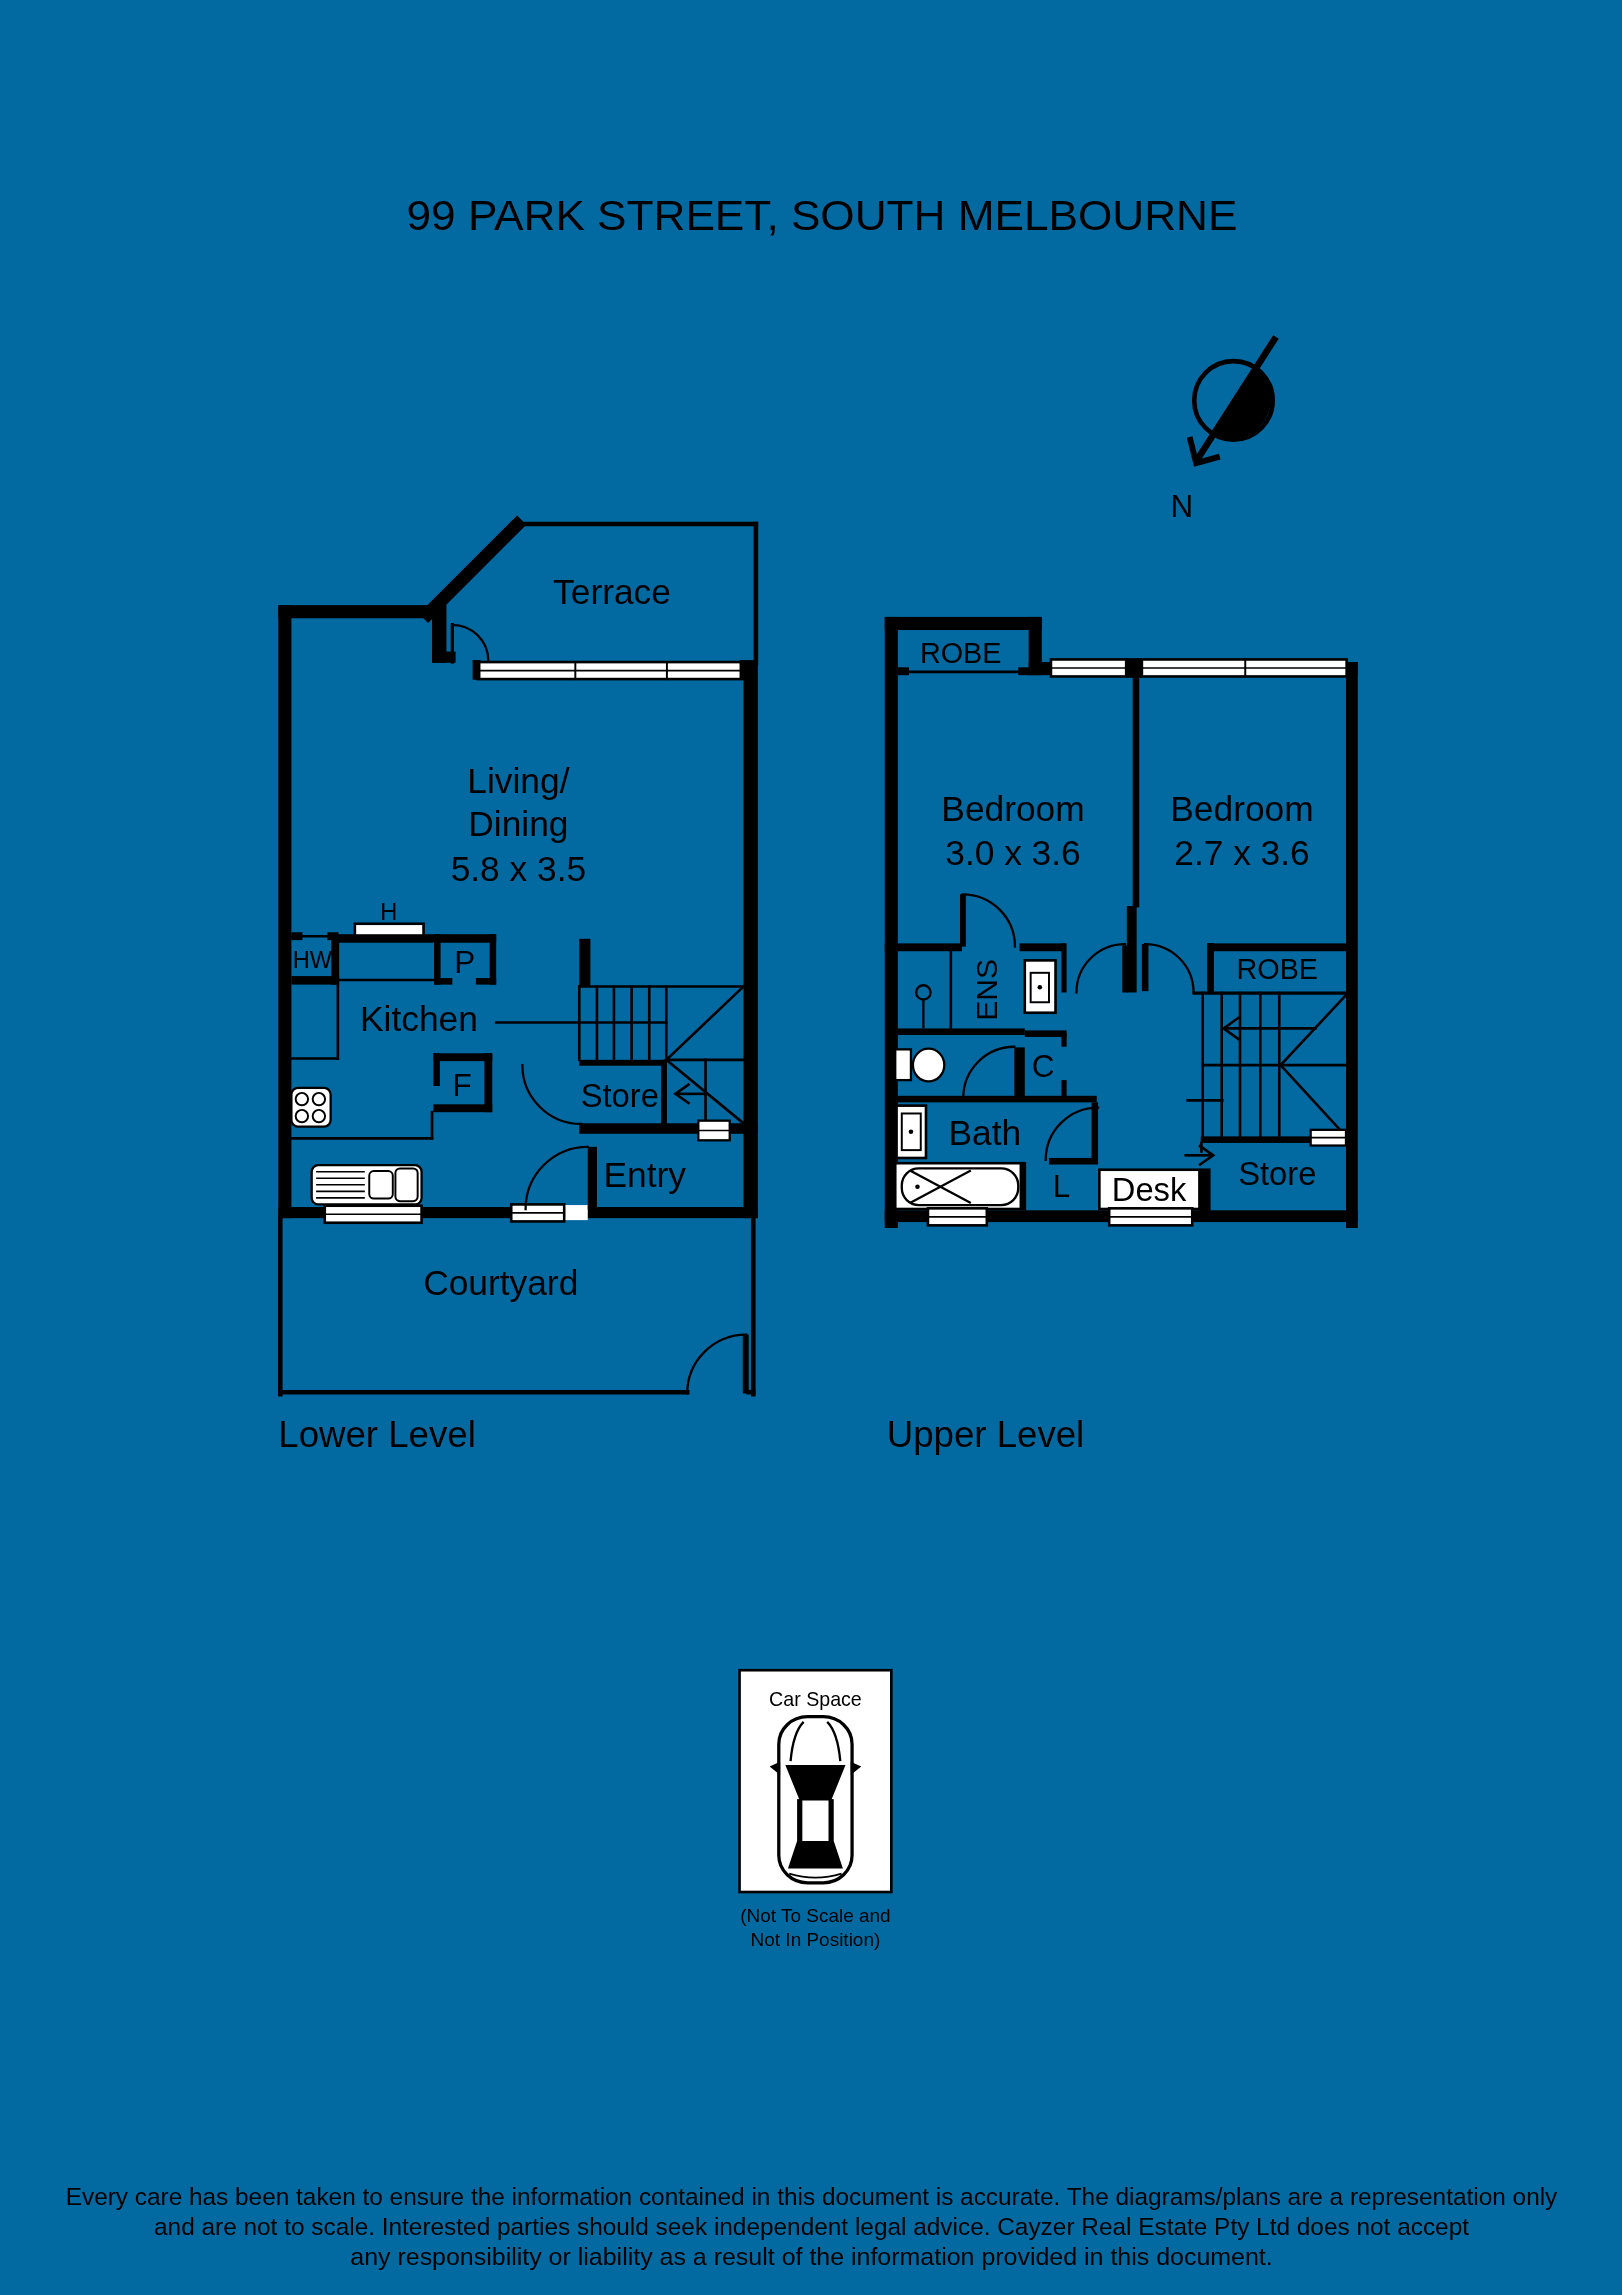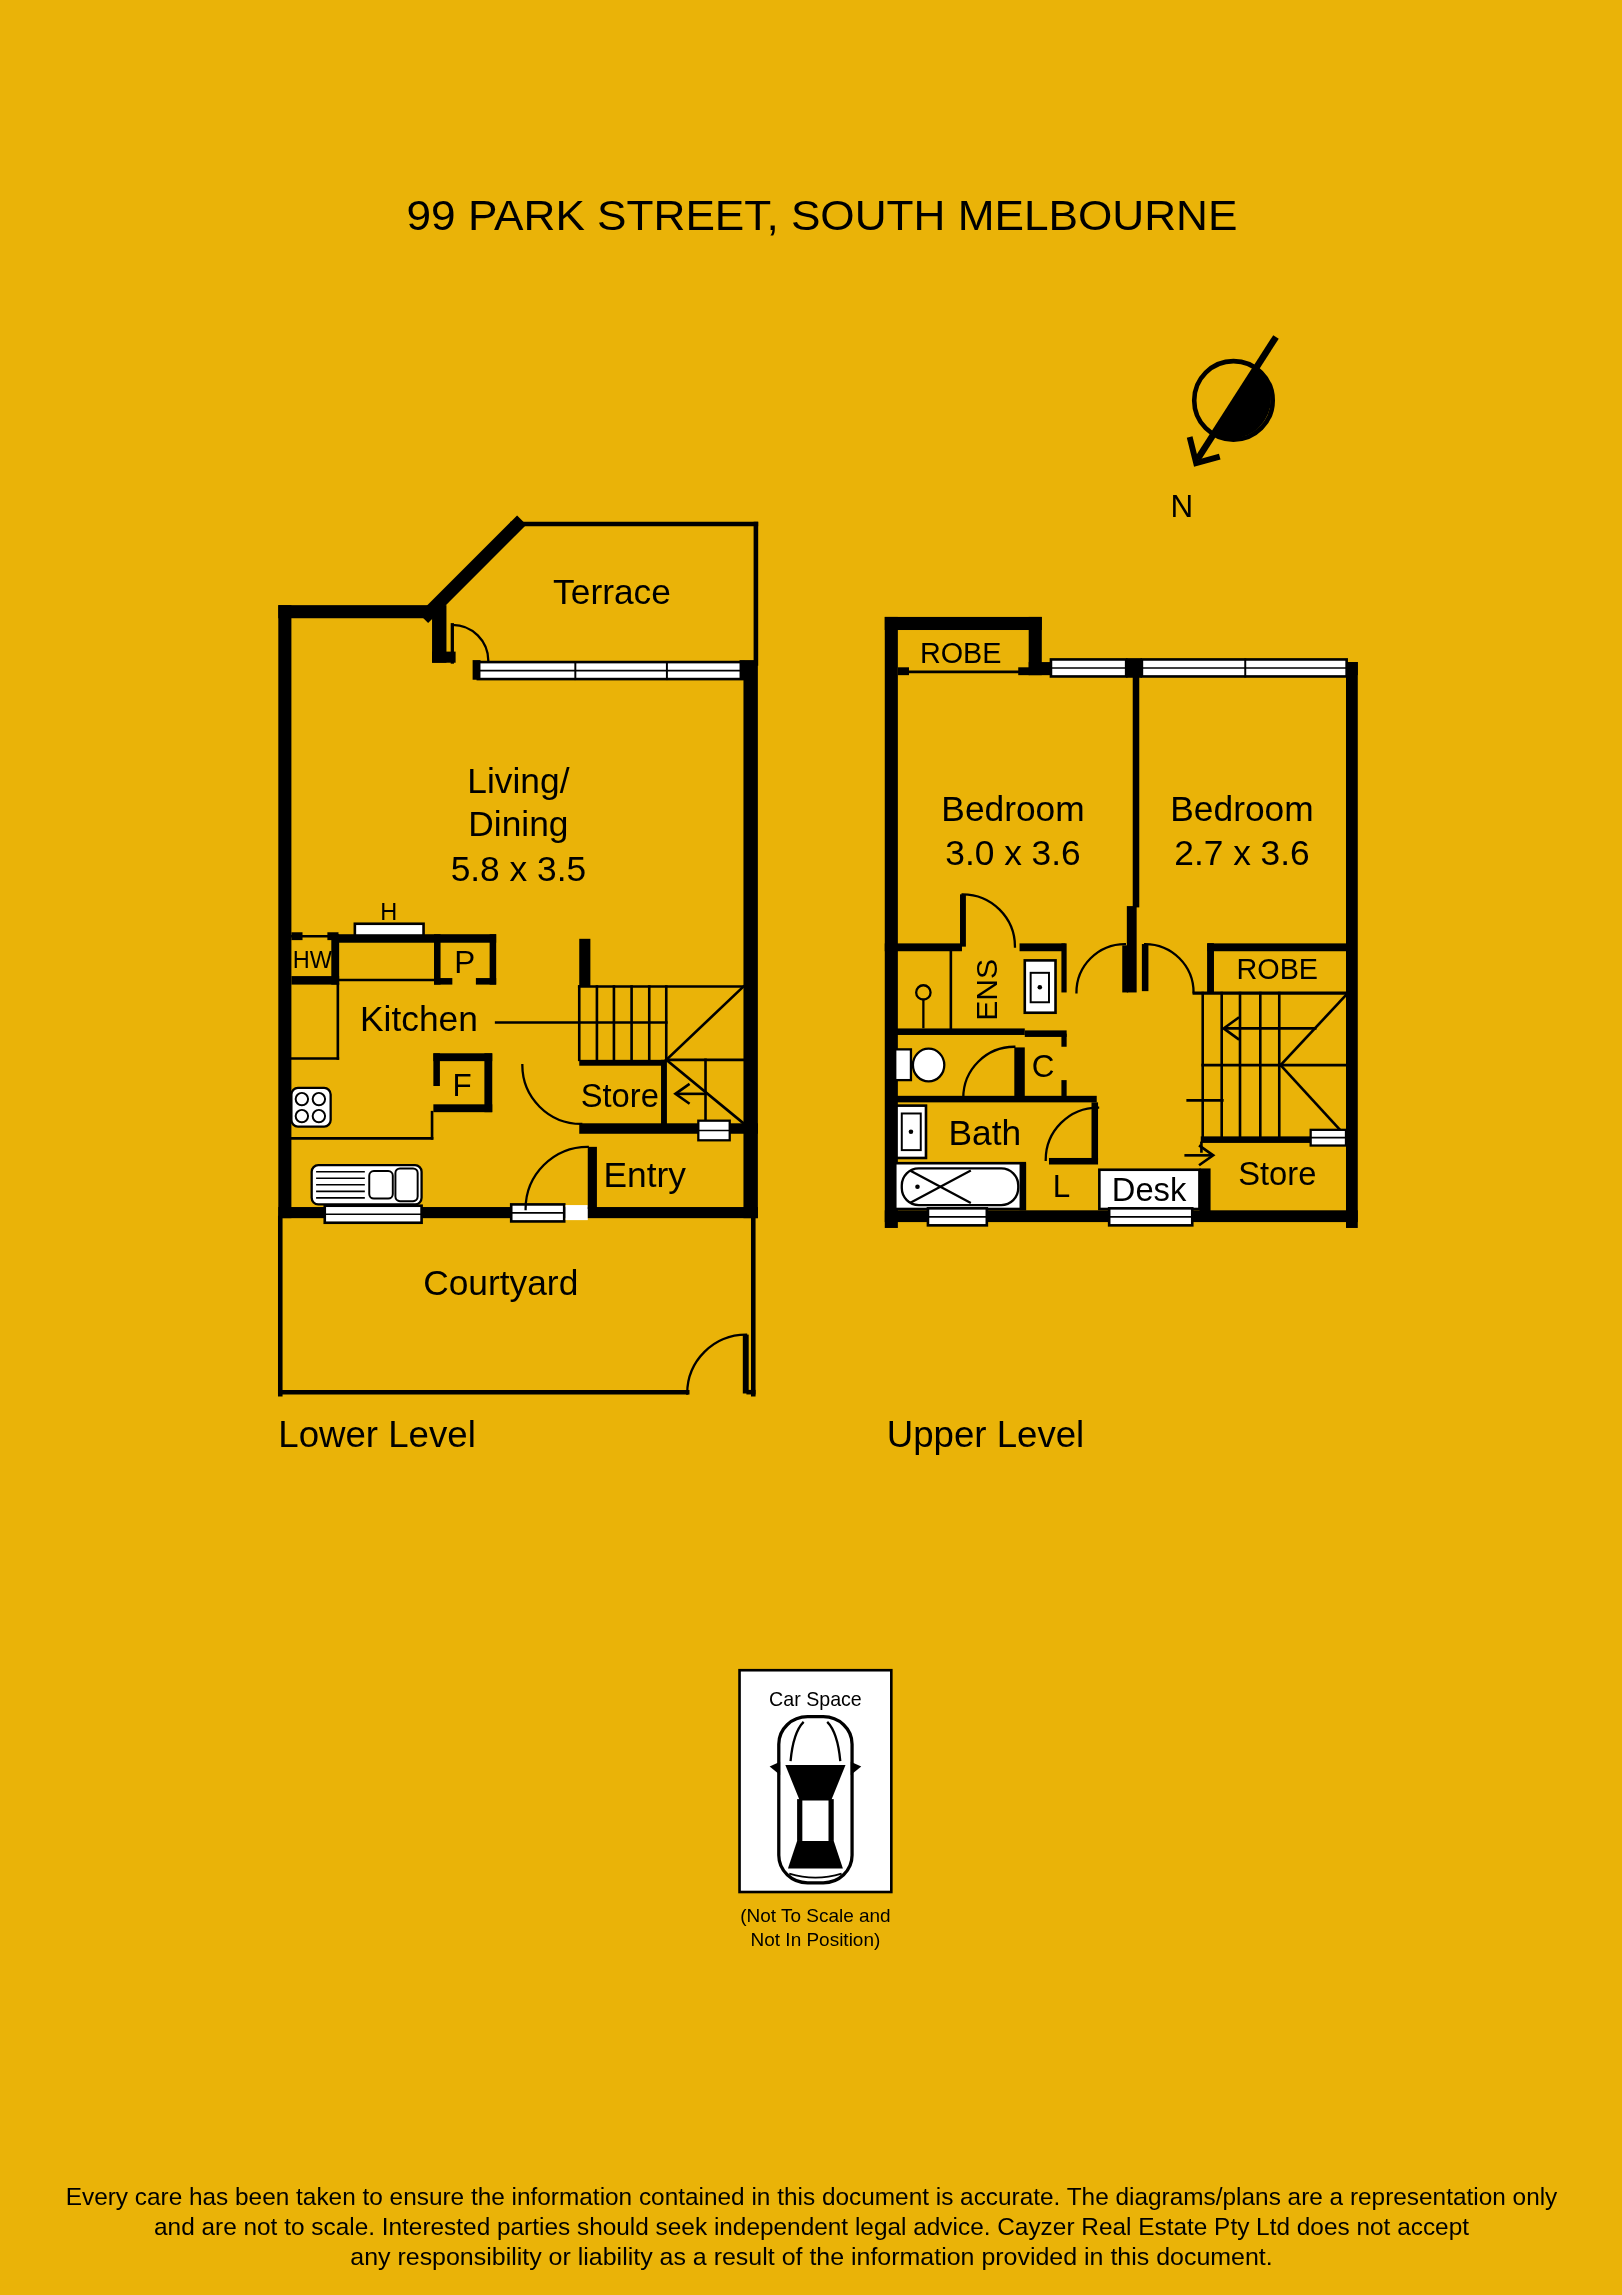--- a/index.html
+++ b/index.html
@@ -1,16 +1,16 @@
 <!DOCTYPE html>
 <html style="font-size:10.5px"><head>
 <meta charset="utf-8">
 <style>
   html,body{margin:0;padding:0;background:#fff;}
-  #page{position:relative;width:1623px;height:2295px;background:#eab308;overflow:hidden;
+  #page{position:relative;width:1623px;height:2295px;background:#0369a1;overflow:hidden;
         font-family:"Liberation Sans", sans-serif;}
   svg{position:absolute;left:0;top:0;}
   text{fill:#000;}
   .lbl{font-family:"Liberation Sans", sans-serif;}
 </style>
 </head>
 <body>
 
 <div id="page">
 <svg width="1623" height="2295" viewBox="0 0 2480 3508" xmlns="http://www.w3.org/2000/svg">

